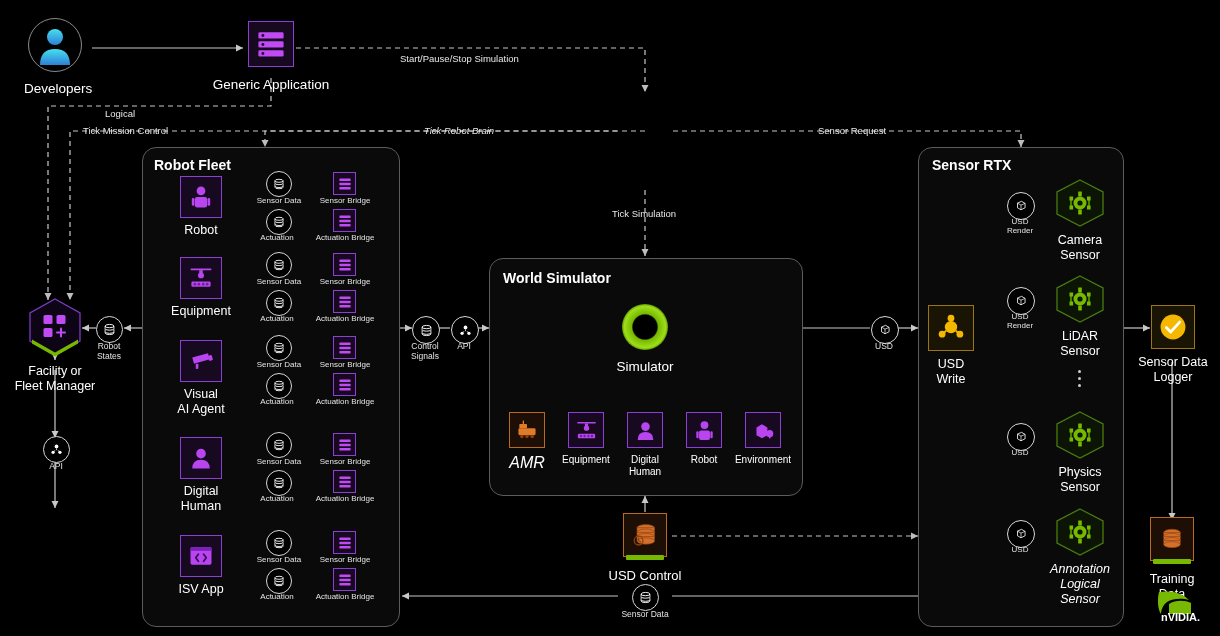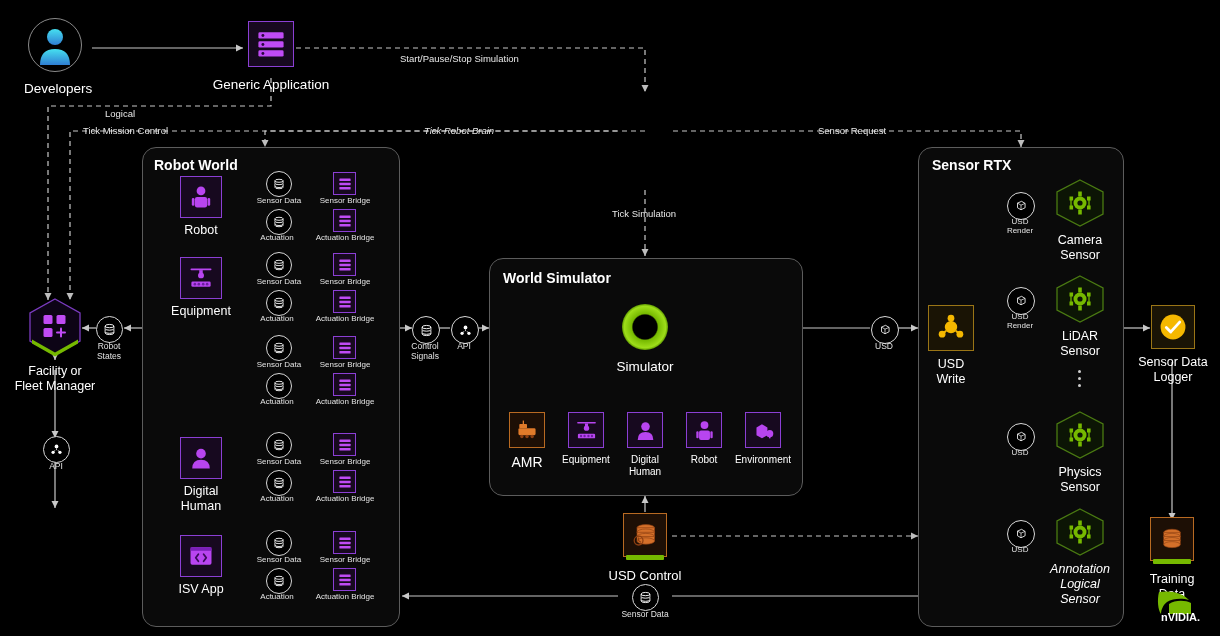--- a/index.html
+++ b/index.html
@@ -259,21 +259,21 @@
           <path d="M12,10 L12,13"></path>
           <path d="M10,13.5 L7.6,15"></path>
           <path d="M14,13.5 L16.4,15"></path>
         </g>
     </svg>
   </div>
   <div class="pill-cap" style="left:33px;top:462px;width:46px;font-size:8.5px;">API</div>
 
 
   <div class="panel" style="left:142px;top:147px;width:258px;height:480px;"></div>
-  <div class="panel-title" style="left:154px;top:157px;font-size:14px;">Robot World</div>
+  <div class="panel-title" style="left:154px;top:157px;font-size:14px;">Robot Fleet</div>
 
   <div class="node" style="left:180px;top:176px;width:42px;">
     <div class="tile purple" style="width:42px;height:42px;">
       <svg viewBox="0 0 32 32" width="28" height="28">
           <g fill="#b845f0">
         <circle cx="16" cy="9" r="5"></circle>
             <rect x="9" y="16" width="14" height="12" rx="2.5"></rect>
         <rect x="5.5" y="17" width="3" height="9" rx="1.4"></rect>
             <rect x="23.5" y="17" width="3" height="9" rx="1.4"></rect>
       </g>
@@ -379,20 +379,33 @@
     <svg viewBox="0 0 20 20" width="16" height="16">
         <g fill="#c04bf5">
           <rect x="3" y="3" width="14" height="3.4" rx="0.8"></rect>
           <rect x="3" y="8.3" width="14" height="3.4" rx="0.8"></rect>
           <rect x="3" y="13.6" width="14" height="3.4" rx="0.8"></rect>
         </g>
       </svg>
   </div>
   <div class="pill-cap" style="left:307px;top:315px;width:76px;font-size:8px;">Actuation Bridge</div>
 
+  <div class="node" style="left:180px;top:340px;width:42px;">
+    <div class="tile purple" style="width:42px;height:42px;">
+      <svg viewBox="0 0 32 32" width="28" height="28">
+          <g fill="#b845f0">
+        <path d="M6,12 L24,7 L26,14 L8,19 Z"></path>
+            <rect x="24.5" y="9.5" width="4.5" height="6" rx="1" transform="rotate(-15 26.7 12.5)"></rect>
+        <rect x="10" y="19" width="3" height="6" rx="1"></rect>
+      </g>
+        </svg>
+    </div>
+    <div class="nlabel" style="font-size:12.5px;margin-top:5px;width:110px;margin-left:-34px;">Visual
+AI Agent</div>
+  </div>
   <div class="pill" style="left:266px;top:335px;width:24px;height:24px;">
     <svg viewBox="0 0 24 24" width="14" height="14">
         <g fill="none" stroke="#fff" stroke-width="1.5">
           <ellipse cx="12" cy="6.5" rx="7" ry="2.6"></ellipse>
           <path d="M5,6.5 v4 a7,2.6 0 0 0 14,0 v-4"></path>
           <path d="M5,11.5 v4 a7,2.6 0 0 0 14,0 v-4"></path>
           <path d="M5,16 v1.5 a7,2.6 0 0 0 14,0 V16"></path>
         </g>
       </svg>
   </div>
@@ -606,21 +619,21 @@
             <rect x="5" y="7" width="9" height="5" rx="1"></rect>
         <rect x="9" y="3" width="1.5" height="5"></rect>
       </g>
           <g fill="#8c3f12">
             <circle cx="8" cy="21.5" r="2"></circle>
             <circle cx="14" cy="21.5" r="2"></circle>
             <circle cx="20" cy="21.5" r="2"></circle>
           </g>
         </svg>
     </div>
-    <div class="nlabel" style="font-size:14px;margin-top:6px;width:86px;margin-left:-25px;">AMR</div>
+    <div class="nlabel" style="font-size:16px;margin-top:6px;width:86px;margin-left:-25px;font-style:italic;">AMR</div>
   </div>
 
   <div class="node" style="left:568px;top:412px;width:36px;">
     <div class="tile purple" style="width:36px;height:36px;">
       <svg viewBox="0 0 32 32" width="25" height="25">
           <g fill="#b845f0">
         <rect x="4" y="5" width="24" height="2" rx="1"></rect>
             <rect x="14" y="7" width="4" height="5"></rect>
         <circle cx="16" cy="13" r="3.4"></circle>
             <rect x="5" y="20" width="22" height="6" rx="1.5"></rect>

